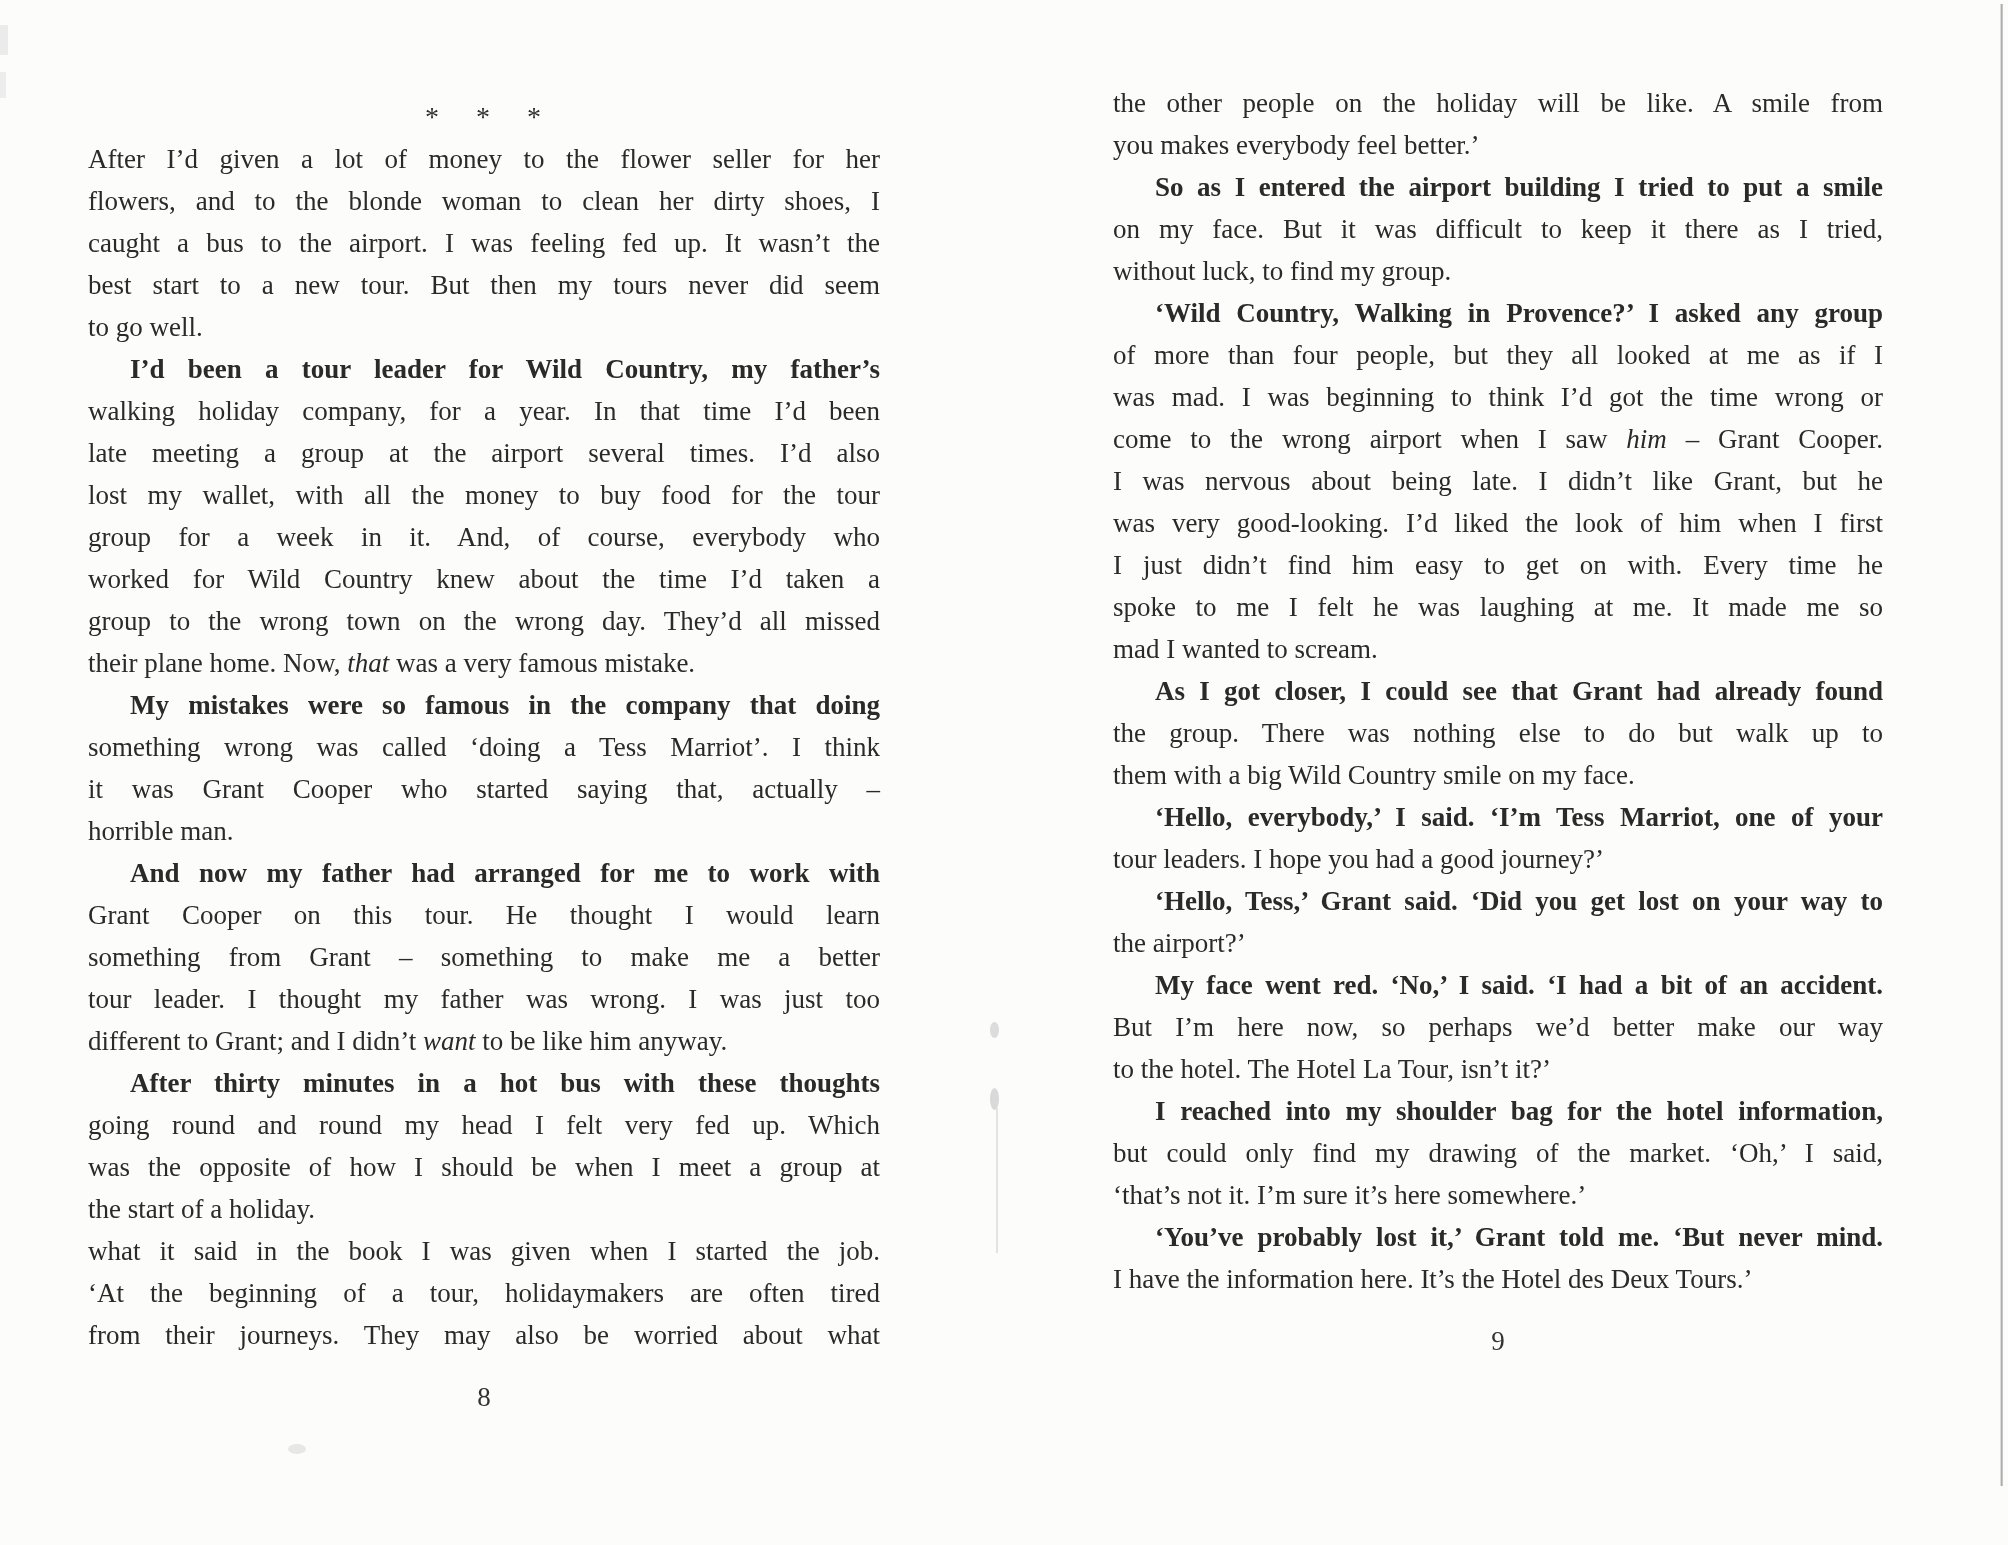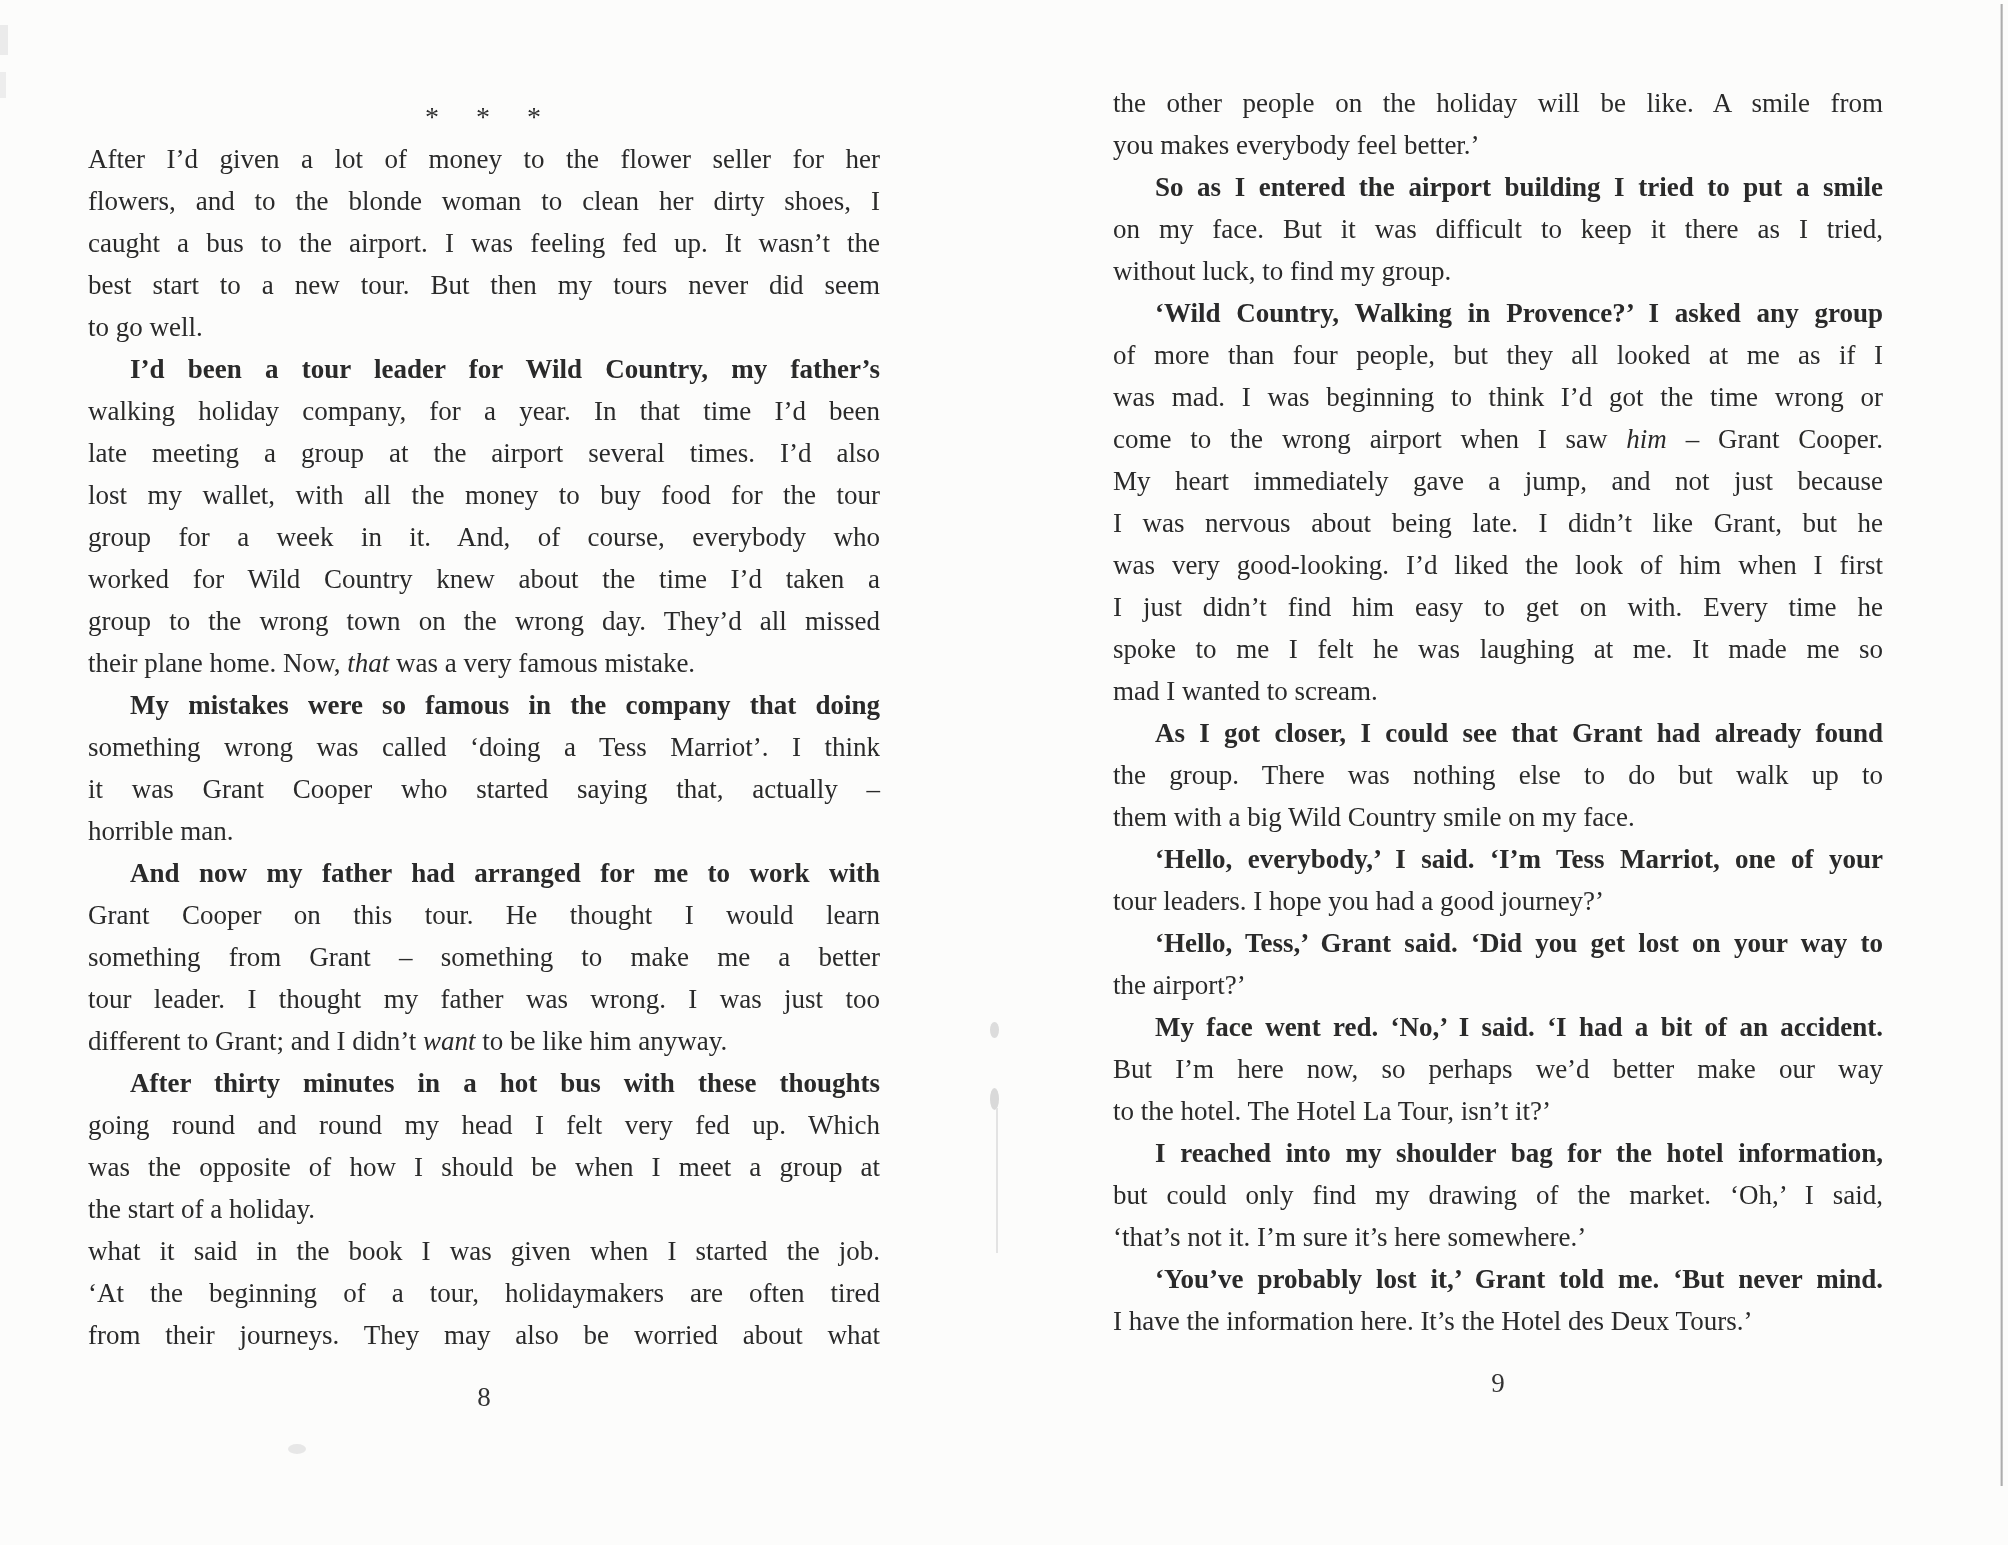--- a/index.html
+++ b/index.html
@@ -106,21 +106,20 @@
     <div class="paragraphs">
         <div class="line">the other people on the holiday will be like. A smile from</div>
         <div class="line last">you makes everybody feel better.’</div>
         <div class="line indent">So as I entered the airport building I tried to put a smile</div>
         <div class="line">on my face. But it was difficult to keep it there as I tried,</div>
         <div class="line last">without luck, to find my group.</div>
         <div class="line indent">‘Wild Country, Walking in Provence?’ I asked any group</div>
         <div class="line">of more than four people, but they all looked at me as if I</div>
         <div class="line">was mad. I was beginning to think I’d got the time wrong or</div>
         <div class="line">come to the wrong airport when I saw <i>him</i> – Grant Cooper.</div>
-        <div class="line">My heart immediately gave a jump, and not just because</div>
         <div class="line">I was nervous about being late. I didn’t like Grant, but he</div>
         <div class="line">was very good-looking. I’d liked the look of him when I first</div>
         <div class="line">I just didn’t find him easy to get on with. Every time he</div>
         <div class="line">spoke to me I felt he was laughing at me. It made me so</div>
         <div class="line last">mad I wanted to scream.</div>
         <div class="line indent">As I got closer, I could see that Grant had already found</div>
         <div class="line">the group. There was nothing else to do but walk up to</div>
         <div class="line last">them with a big Wild Country smile on my face.</div>
         <div class="line indent">‘Hello, everybody,’ I said. ‘I’m Tess Marriot, one of your</div>
         <div class="line last">tour leaders. I hope you had a good journey?’</div>

